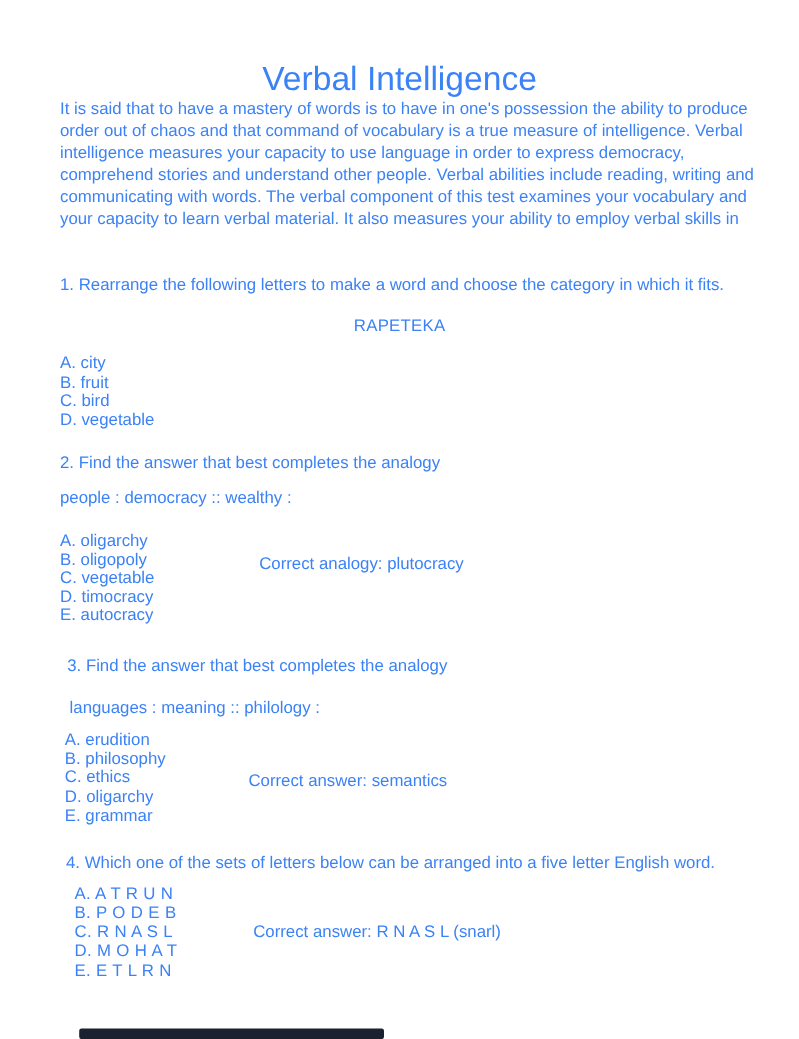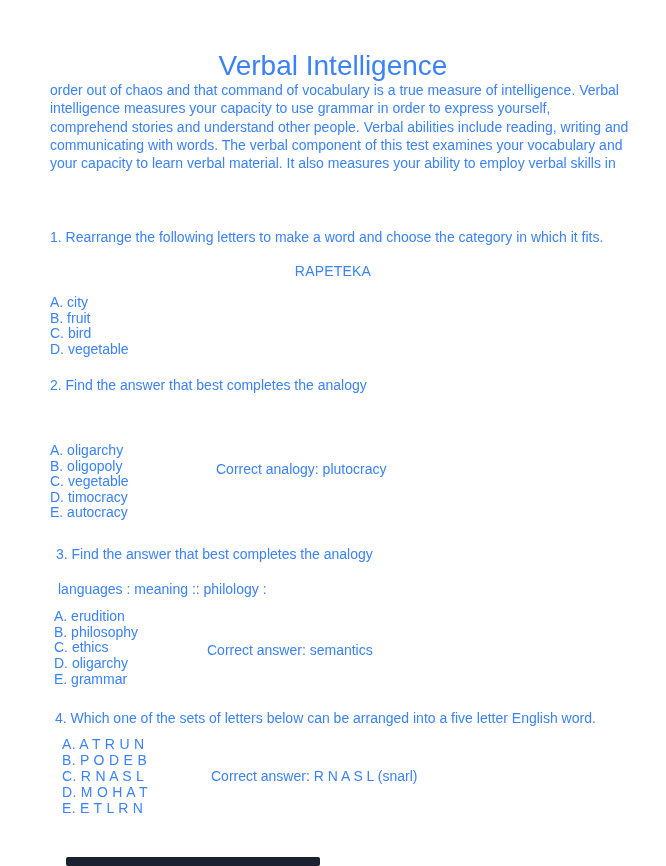--- a/index.html
+++ b/index.html
@@ -73,37 +73,39 @@
   }
 </style>
 </head>
 <body>
 
 <div class="page">
 
   <h1 class="abs title">Verbal Intelligence</h1>
 
   <div class="abs intro">
+    <div>It is said that to have a mastery of words is to have in one's possession the ability to produce</div>
     <div>order out of chaos and that command of vocabulary is a true measure of intelligence. Verbal</div>
-    <div>intelligence measures your capacity to use grammar in order to express yourself,</div>
+    <div>intelligence measures your capacity to use language in order to express democracy,</div>
     <div>comprehend stories and understand other people. Verbal abilities include reading, writing and</div>
     <div>communicating with words. The verbal component of this test examines your vocabulary and</div>
     <div>your capacity to learn verbal material. It also measures your ability to employ verbal skills in</div>
   </div>
 
   <div class="abs q-header q1-header">1. Rearrange the following letters to make a word and choose the category in which it fits.</div>
   <div class="abs options q1-options">
     <div>A. city</div>
     <div>B. fruit</div>
     <div>C. bird</div>
     <div>D. vegetable</div>
   </div>
   <div class="abs scramble q1-scramble">RAPETEKA</div>
 
   <div class="abs q-header q2-header">2. Find the answer that best completes the analogy</div>
+  <div class="abs q2-stem">people : democracy :: wealthy :</div>
   <div class="abs options q2-options">
     <div>A. oligarchy</div>
     <div>B. oligopoly</div>
     <div>C. vegetable</div>
     <div>D. timocracy</div>
     <div>E. autocracy</div>
   </div>
   <div class="abs answer q2-answer">Correct analogy: plutocracy</div>
 
   <div class="abs q-header q3-header">3. Find the answer that best completes the analogy</div>

